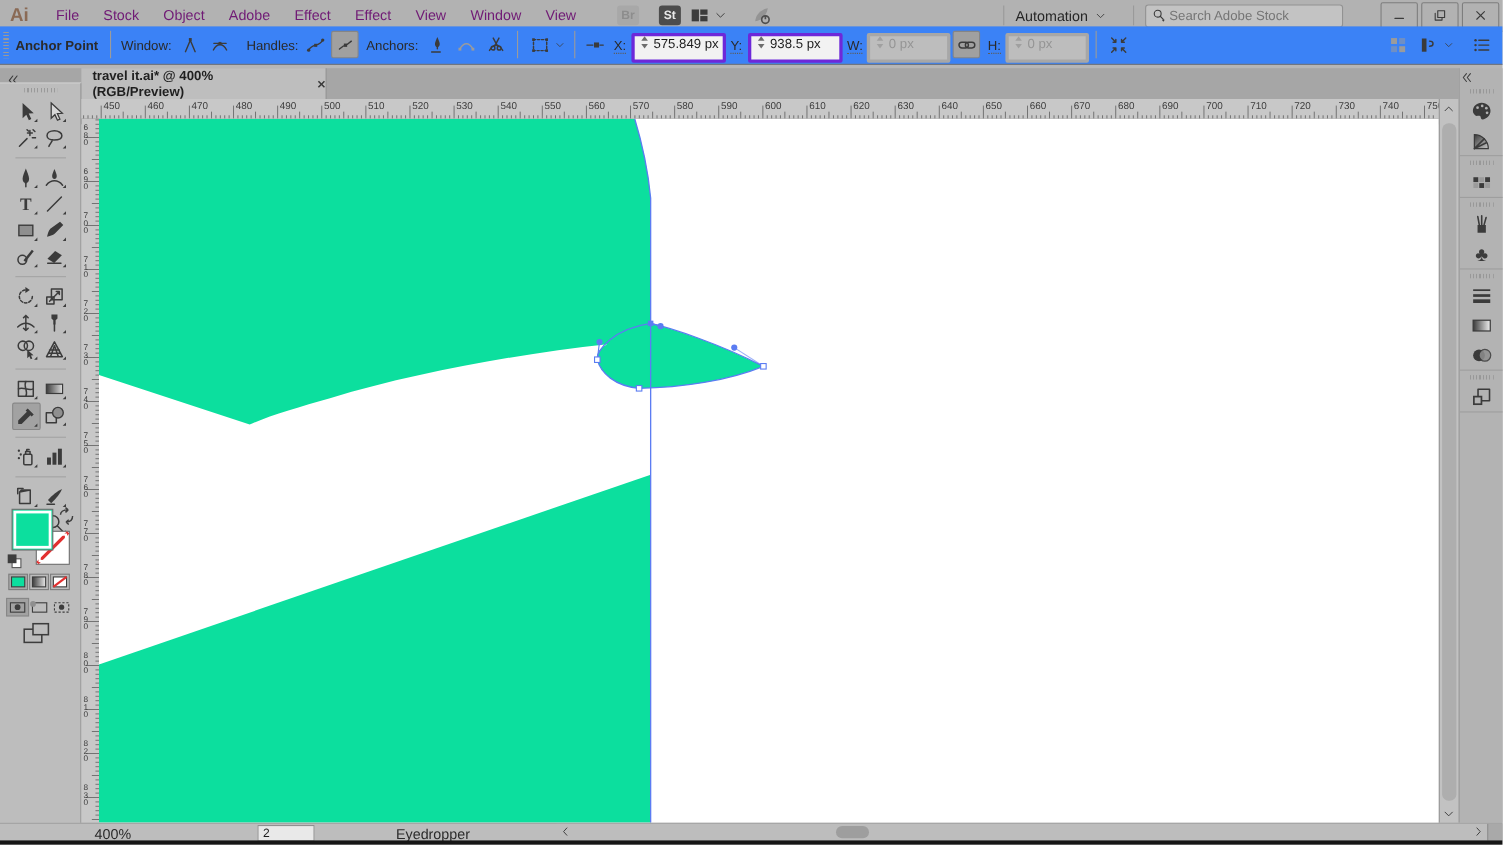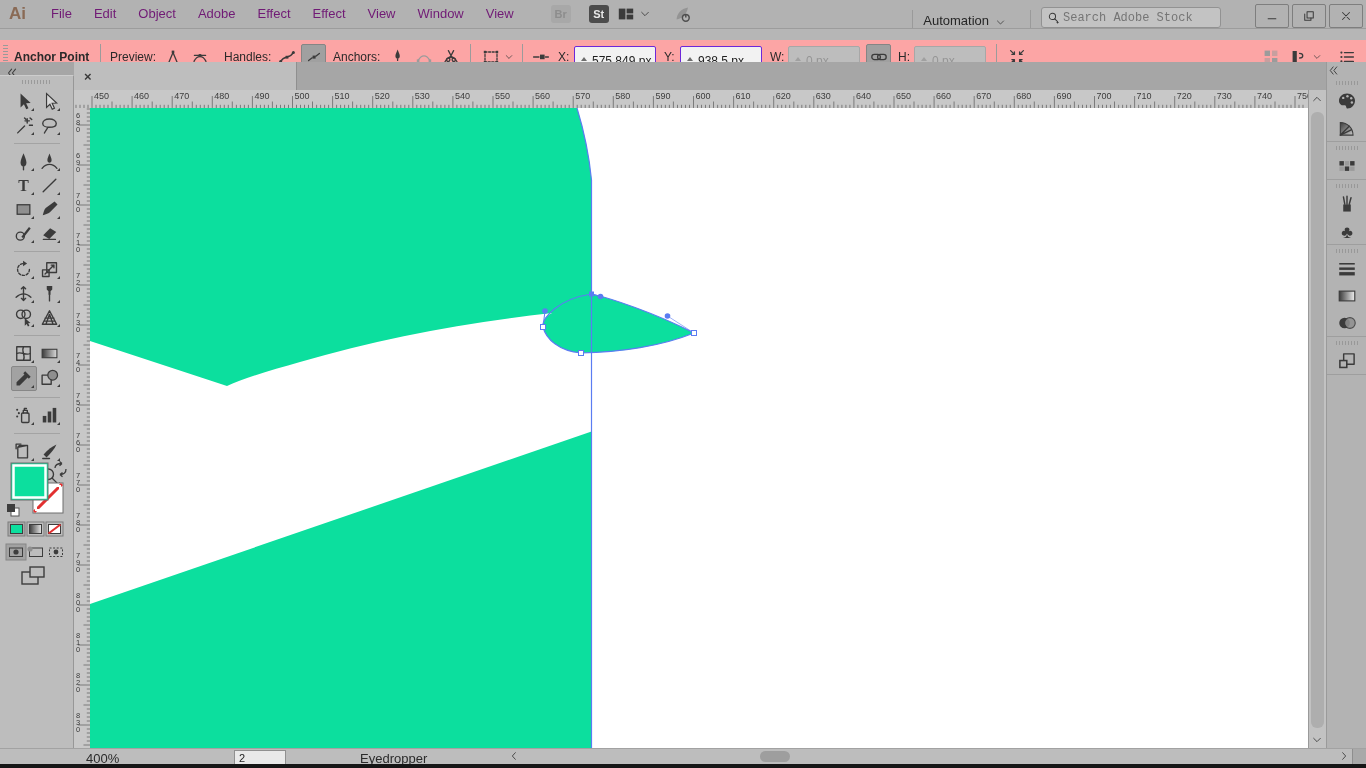--- a/index.html
+++ b/index.html
@@ -10,41 +10,41 @@
   
   #menubar{left:0;top:0;width:1366px;height:28px;background:#b2b2b2;
            border-bottom:1px solid #9c9c9c;display:flex;align-items:center}
   #ai-logo{font-weight:bold;font-size:17px;color:#8a6a55;margin:0 14px 0 9px}
   .menu-item{font-size:13px;color:#701a75;padding:0 11px;line-height:28px}
   .appbar-ic{margin:0 8px;display:flex;align-items:center}
   #br-badge{width:20px;height:18px;background:#a8a8a8;color:#8d8d8d;border-radius:3px;
             font-size:11px;font-weight:bold;display:flex;align-items:center;justify-content:center;margin-left:26px}
   #st-badge{width:20px;height:18px;background:#4c4c4c;color:#e8e8e8;border-radius:3px;
             font-size:11px;font-weight:bold;display:flex;align-items:center;justify-content:center;margin-left:18px}
-  #mb-right{position:absolute;right:0;top:0;height:28px;display:flex;align-items:flex-end}
+  #mb-right{position:absolute;right:0;top:0;height:28px;display:flex;align-items:center}
   .vsep{width:1px;height:18px;background:#9a9a9a;margin:0 10px}
   #workspace{font-size:13px;color:#262626;margin-right:6px}
   #searchbox{width:168px;height:19px;background:#c3c3c3;border:1px solid #929292;border-radius:3px;
              display:flex;align-items:center;padding:0 5px;margin-right:34px}
   #searchbox input{border:none;background:transparent;outline:none;font-size:12px;color:#6f6f6f;
-                   width:130px;font-family:Liberation Mono, monospace}
+                   width:130px;font-family:Liberation Sans, sans-serif}
   .winbtn{width:32px;height:22px;border:1px solid #7e7e7e;border-radius:2px;margin-right:3px;
           display:flex;align-items:center;justify-content:center}
   
-  #controlbar{left:0;top:40px;width:1366px;height:34px;background:#fca5a5;border-bottom:1px solid #757575}
+  #controlbar{left:0;top:24px;width:1366px;height:34px;background:#3b82f6;border-bottom:1px solid #757575}
   .cb-label{font-size:12px;color:#2a2a2a;position:absolute;top:10px;white-space:nowrap}
   .cb-label.b{font-weight:bold}
   .cb-label.drag{border-bottom:1px dotted #5c5c5c;padding-bottom:0px}
   .cb-btn{position:absolute;top:4px;width:25px;height:25px;display:flex;align-items:center;justify-content:center;border-radius:2px}
   .cb-btn.pressed{background:#a0a0a0;border:1px solid #858585;width:23px;height:23px}
   .cb-sep{position:absolute;top:4px;width:1px;height:25px;background:#9b9b9b}
   .grip-v{position:absolute;left:3px;top:5px;width:5px;height:24px;
           background:repeating-linear-gradient(180deg,#9a9a9a 0 1px,transparent 1px 3px)}
-  .fld{position:absolute;top:6px;height:21px;background:#f2f2f2;border:1px solid #6d28d9;border-radius:2px;
-       display:flex;align-items:flex-end}
+  .fld{position:absolute;top:6px;height:21px;background:#f2f2f2;border:3px solid #6d28d9;border-radius:2px;
+       display:flex;align-items:flex-start}
   .fld .val{font-size:12px;color:#1e1e1e}
   .fld.dis{background:#bdbdbd;border-color:#a7a7a7}
   .fld.dis .val{color:#959595}
   .spin{display:inline-flex;flex-direction:column;gap:3px;margin:0 5px 0 6px}
   .spin i{width:0;height:0;border-left:3.5px solid transparent;border-right:3.5px solid transparent;display:block}
   .spin .up{border-bottom:4px solid #6d6d6d}
   .spin .dn{border-top:4px solid #6d6d6d}
   .fld.dis .spin .up{border-bottom-color:#a0a0a0}
   .fld.dis .spin .dn{border-top-color:#a0a0a0}
   
@@ -94,21 +94,21 @@
   #hthumb{position:absolute;left:760px;top:751px;width:30px;height:11px;background:#9e9e9e;border-radius:6px}
   #scroll-corner{position:absolute;left:1352px;top:749px;width:14px;height:15px;background:#a9a9a9;border-left:1px solid #8e8e8e}
   #bottomline{position:absolute;left:0;top:764px;width:1366px;height:4px;background:#161616}
 </style>
 </head>
 <body>
 
 <div id="menubar" class="abs">
   <span id="ai-logo">Ai</span>
   <span class="menu-item">File</span>
-  <span class="menu-item">Edit</span>
+  <span class="menu-item">Stock</span>
   <span class="menu-item">Object</span>
   <span class="menu-item">Adobe</span>
   <span class="menu-item">Effect</span>
   <span class="menu-item">Effect</span>
   <span class="menu-item">View</span>
   <span class="menu-item">Window</span>
   <span class="menu-item">View</span>
   <span id="br-badge">Br</span>
   <span id="st-badge">St</span>
   <span class="appbar-ic">
@@ -171,21 +171,21 @@
           </svg>
         </span>
       </div>
   </div>
 </div>
 
 <div id="controlbar" class="abs">
   <div class="grip-v"></div>
   <span class="cb-label b" style="left:14px">Anchor Point</span>
   <div class="cb-sep" style="left:100px"></div>
-  <span class="cb-label" style="left:110px">Preview:</span>
+  <span class="cb-label" style="left:110px">Window:</span>
   <div class="cb-btn" style="left:160px">
       <svg class="ic" style="width:18px;height:18px" viewBox="0 0 18 18">
         <path class="s" d="M4.6 15 L9 4.6 L13.4 15"></path>
         <rect class="f" x="7.7" y="2.6" width="2.6" height="2.6"></rect>
       </svg>
     </div>
   <div class="cb-btn" style="left:187px">
       <svg class="ic" style="width:18px;height:18px" viewBox="0 0 18 18">
         <path class="s" d="M3 13.4 C6 7 12 7 15 13.4"></path>
         <path class="s" d="M3.4 7.4 H14.6"></path>
@@ -324,20 +324,21 @@
     </div>
 </div>
 
 <div id="tabbar" class="abs"></div>
 <span class="abs" style="left:5px;top:66px">
     <svg class="ic" style="width:14px;height:14px" viewBox="0 0 18 18">
       <path class="s" d="M8.5 4 L4.5 9 L8.5 14 M13.5 4 L9.5 9 L13.5 14" stroke-width="1.6"></path>
     </svg>
   </span>
 <div id="doc-tab">
+  <span class="t">travel it.ai* @ 400% (RGB/Preview)</span>
   <span id="tab-close">×</span>
 </div>
 
 <div id="toolpanel" class="abs"></div>
 <div id="tool-grip"></div>
 <div id="tools" class="abs">
     <div class="tool">
       <svg class="ic" style="width:19px;height:19px" viewBox="0 0 18 18">
         <path class="f" d="M6.2 1.5 L6.2 14.6 L9.4 11.6 L11.6 16.4 L13.7 15.4 L11.5 10.7 L15.8 10.4 Z"></path>
       </svg>

